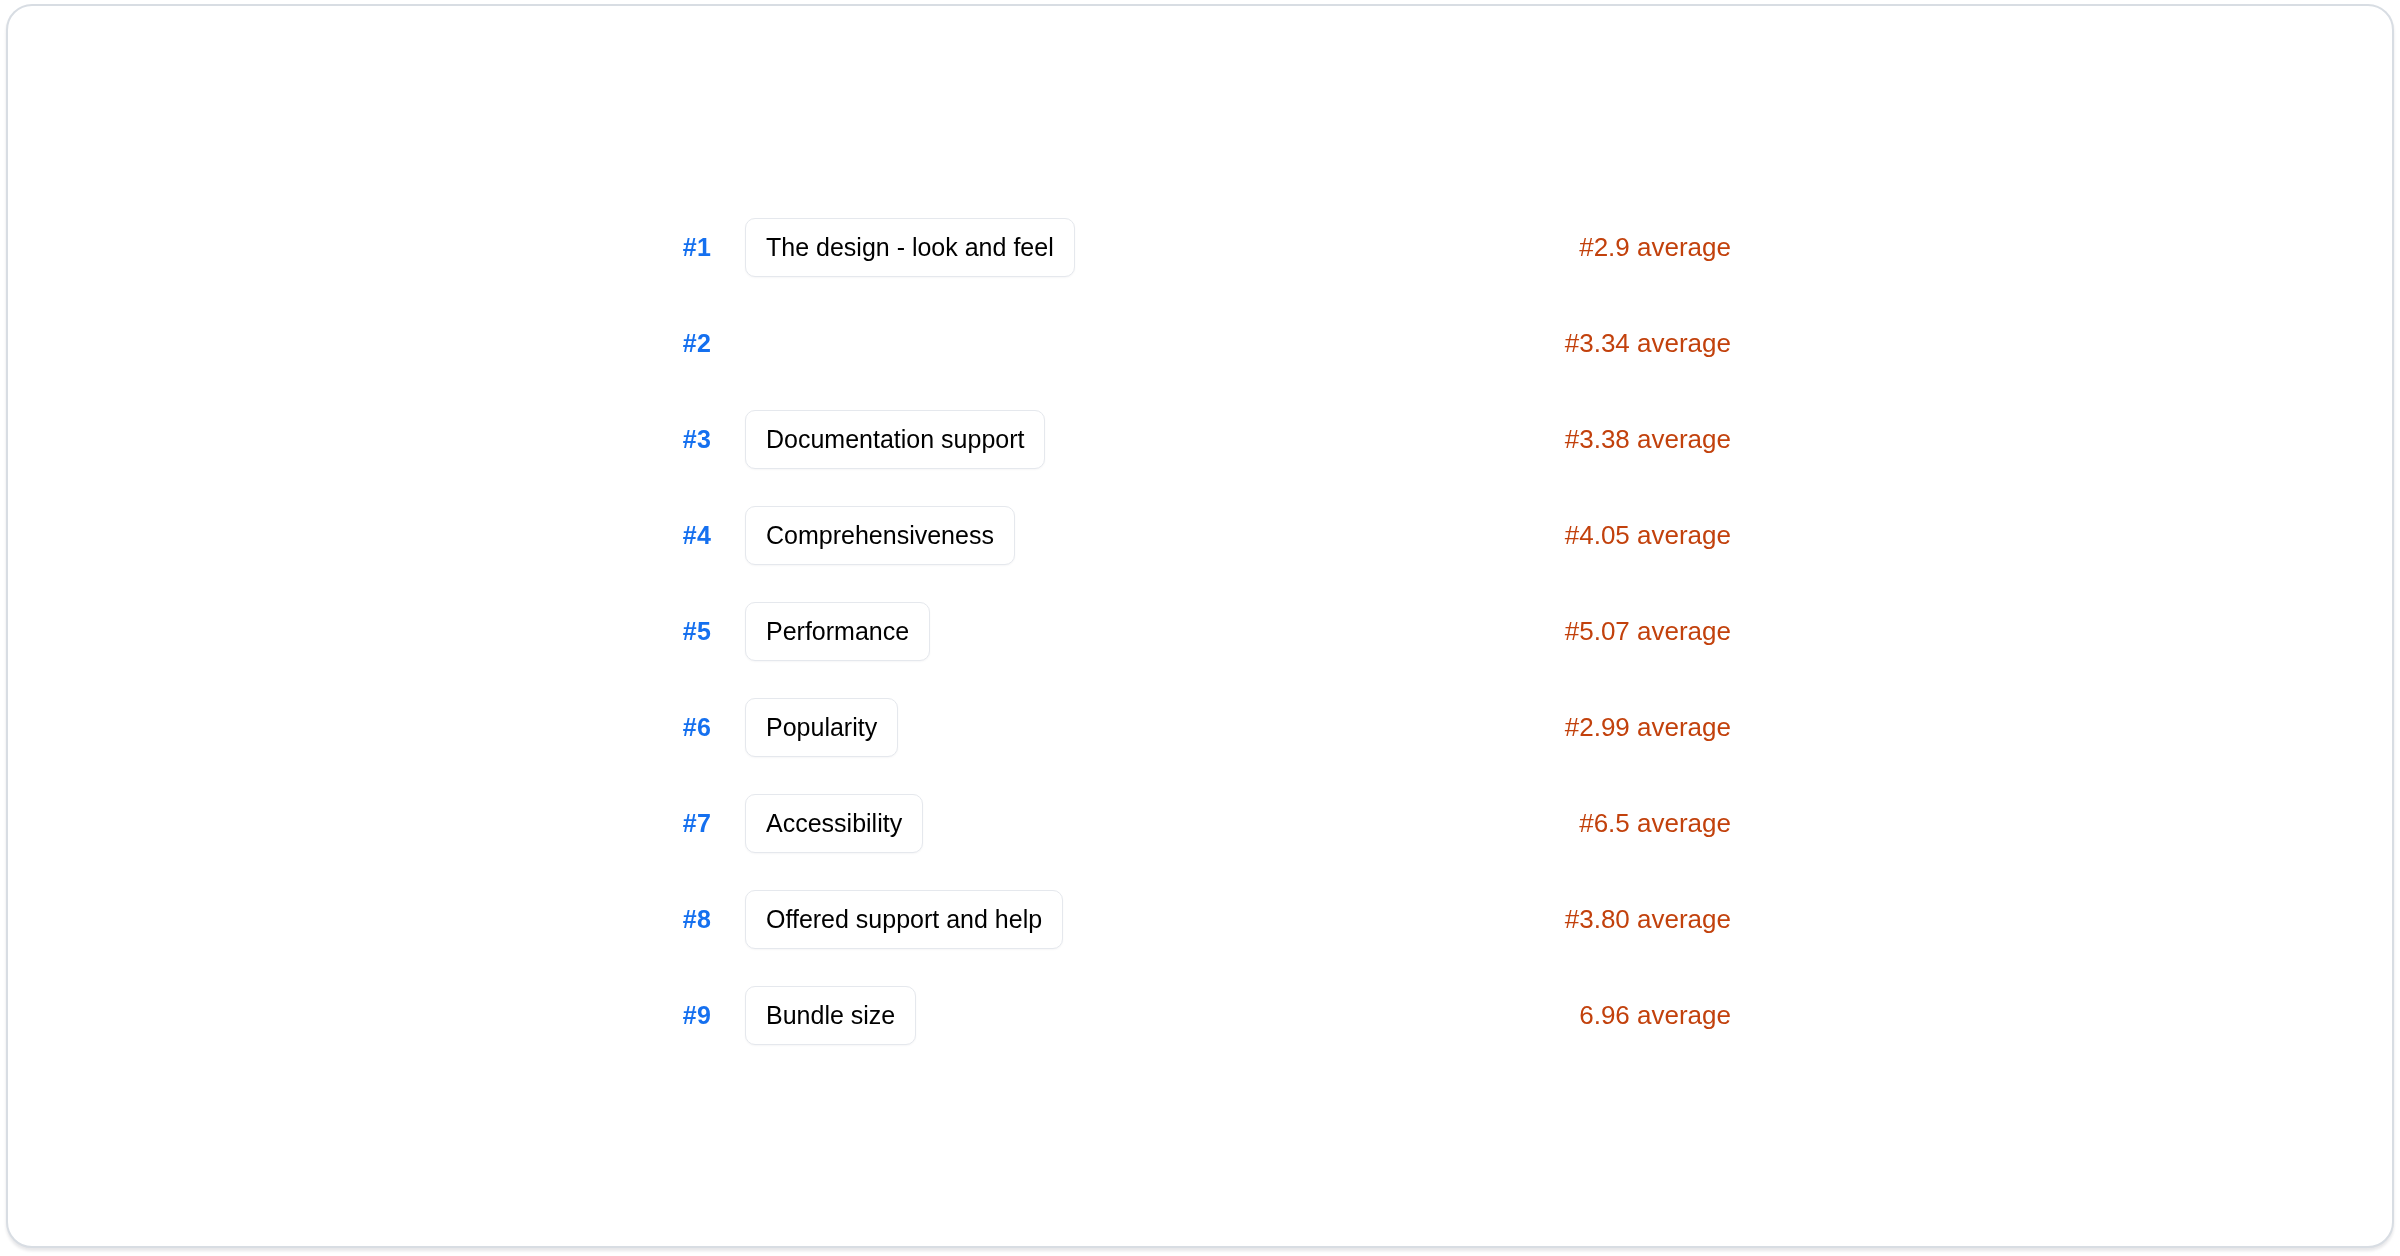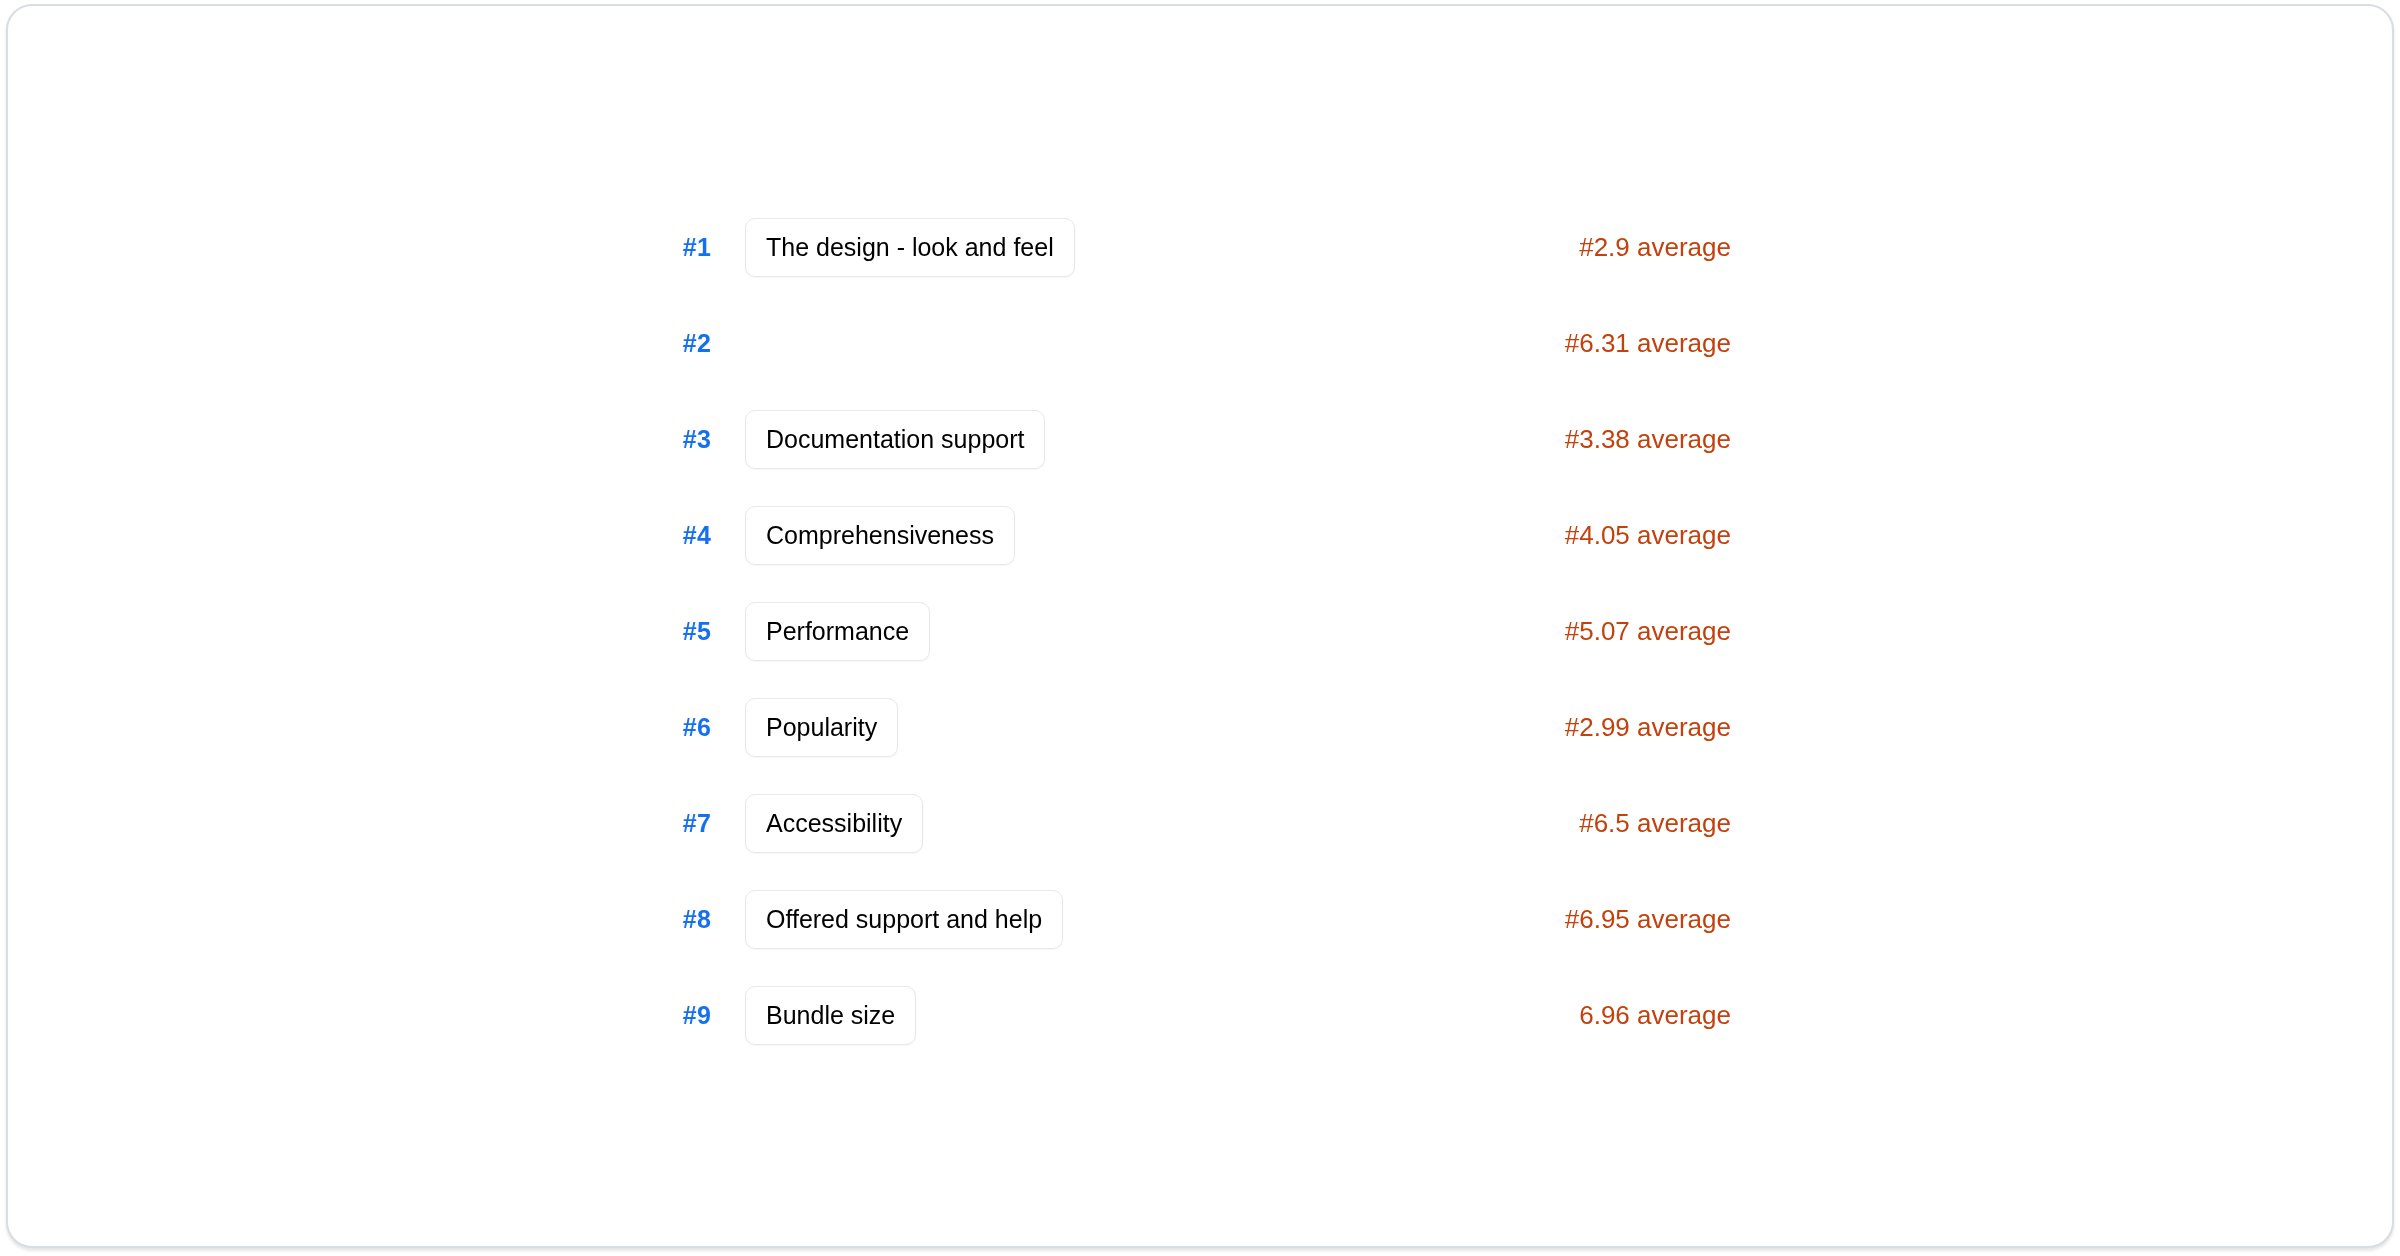--- a/index.html
+++ b/index.html
@@ -66,21 +66,21 @@
   <div class="ranking-list">
 
     <div class="ranking-row">
       <span class="rank">#1</span>
       <span class="label-box">The design - look and feel</span>
       <span class="average">#2.9 average</span>
     </div>
 
     <div class="ranking-row">
       <span class="rank">#2</span>
-      <span class="average">#6.31 average</span>
+      <span class="average">#3.34 average</span>
     </div>
 
     <div class="ranking-row">
       <span class="rank">#3</span>
       <span class="label-box">Documentation support</span>
       <span class="average">#3.38 average</span>
     </div>
 
     <div class="ranking-row">
       <span class="rank">#4</span>
@@ -102,21 +102,21 @@
 
     <div class="ranking-row">
       <span class="rank">#7</span>
       <span class="label-box">Accessibility</span>
       <span class="average">#6.5 average</span>
     </div>
 
     <div class="ranking-row">
       <span class="rank">#8</span>
       <span class="label-box">Offered support and help</span>
-      <span class="average">#6.95 average</span>
+      <span class="average">#3.80 average</span>
     </div>
 
     <div class="ranking-row">
       <span class="rank">#9</span>
       <span class="label-box">Bundle size</span>
       <span class="average">6.96 average</span>
     </div>
 
   </div>
 </div>

